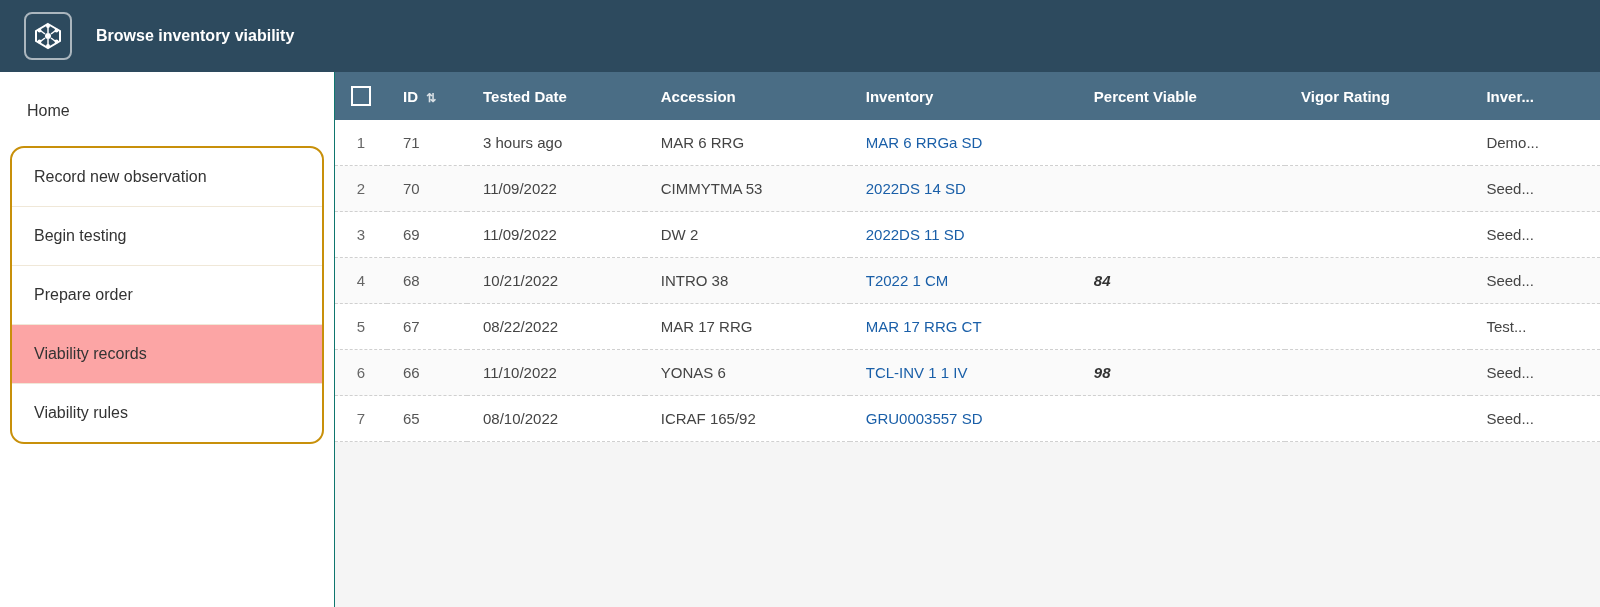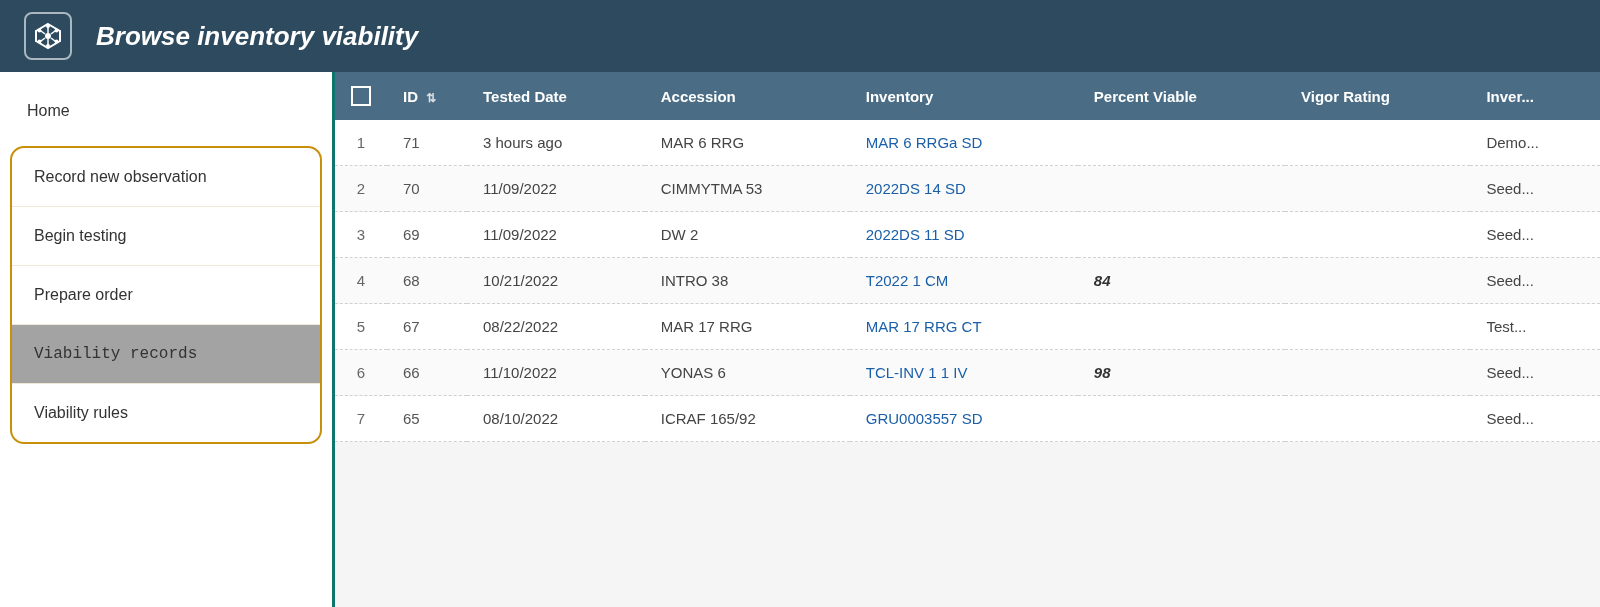--- a/index.html
+++ b/index.html
@@ -20,40 +20,39 @@
       height: 48px;
       border: 2px solid rgba(255,255,255,0.6);
       border-radius: 8px;
       display: flex;
       align-items: center;
       justify-content: center;
       margin-right: 24px;
       flex-shrink: 0;
     }
     .header-title {
-      font-size: 26px;
+      font-size: 16px;
       font-weight: 700;
       color: white;
-      font-style: italic;
     }
 
     
     .main-layout {
       display: flex;
       flex: 1;
       overflow: hidden;
     }
 
     
     .sidebar {
       width: 335px;
       background: white;
       flex-shrink: 0;
       overflow-y: auto;
-      border-right: 3px solid #0f766e;
+      border-right: 1px solid #0f766e;
       padding: 12px 0;
     }
     .sidebar-item {
       padding: 18px 24px;
       font-size: 16px;
       color: #333;
       cursor: pointer;
       border-left: 3px solid transparent;
     }
     .sidebar-item.home {
@@ -72,22 +71,21 @@
       padding: 20px 22px;
       font-size: 16px;
       color: #333;
       cursor: pointer;
       border-bottom: 1px solid #f0e8d8;
     }
     .sidebar-group-item:last-child {
       border-bottom: none;
     }
     .sidebar-group-item.highlighted {
-      background: #a3a3a3;
-      font-family: Liberation Mono, monospace;
+      background: #fca5a5;
     }
 
     
     .content {
       flex: 1;
       overflow: hidden;
       display: flex;
       flex-direction: column;
     }
 

